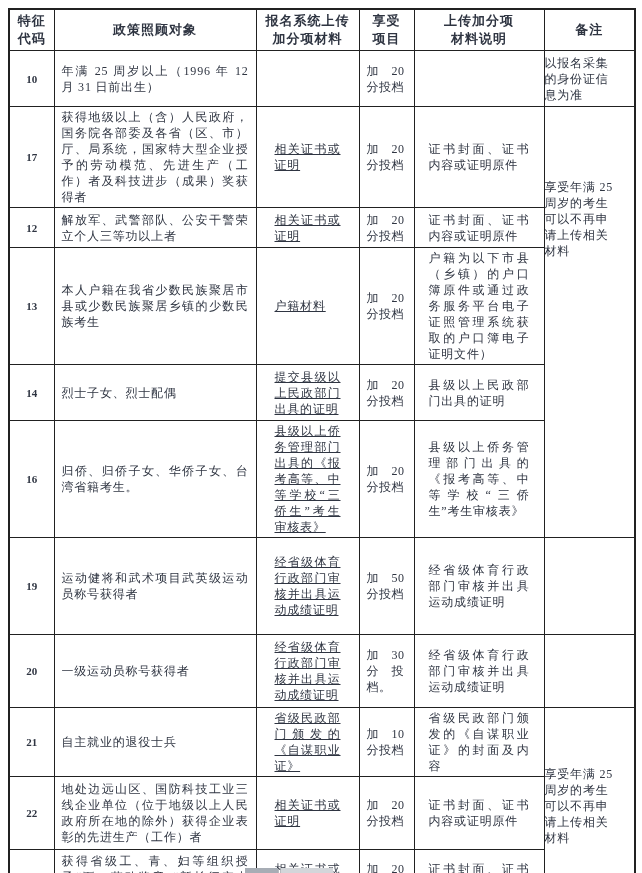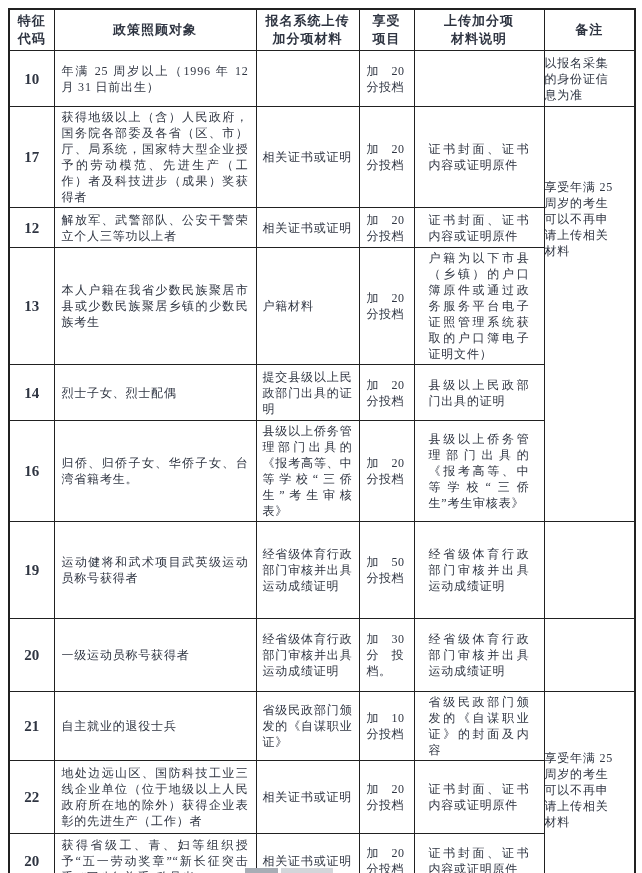--- a/index.html
+++ b/index.html
@@ -17,23 +17,23 @@
     border:1px solid #212121;
     font-size:12px;line-height:16px;
     padding:2px 6px;vertical-align:middle;overflow:hidden;
     word-break:break-all;
   }
   th{
     font-size:13px;line-height:18px;font-weight:bold;
     text-align:center;white-space:pre-line;padding:2px 2px;
     letter-spacing:1px;
   }
-  .c-code{text-align:center;font-weight:bold;font-size:15px;letter-spacing:0;}
+  .c-code{text-align:center;font-weight:bold;font-size:11px;letter-spacing:0;}
   .c-target{ text-align:justify;letter-spacing:0.8px;padding:2px 7px;}
-  .c-material{text-align:justify;letter-spacing:0.8px;padding:2px 6px;}
+  .c-material{text-align:justify;letter-spacing:0.8px;padding:2px 18px;text-decoration:underline;}
   .c-desc{text-align:justify;letter-spacing:0.8px;padding:2px 14px;}
   .c-item{white-space:pre-line;text-align:left;letter-spacing:0.5px;padding:2px 7px;margin-left:21px;}
   .c-remark{white-space:pre-line;letter-spacing:0.8px;padding:2px 0;}
   .remark-top{vertical-align:top;padding-top:72px;}
   .artifact{position:absolute;}
 </style>
 </head>
 <body>
 
 <table>

